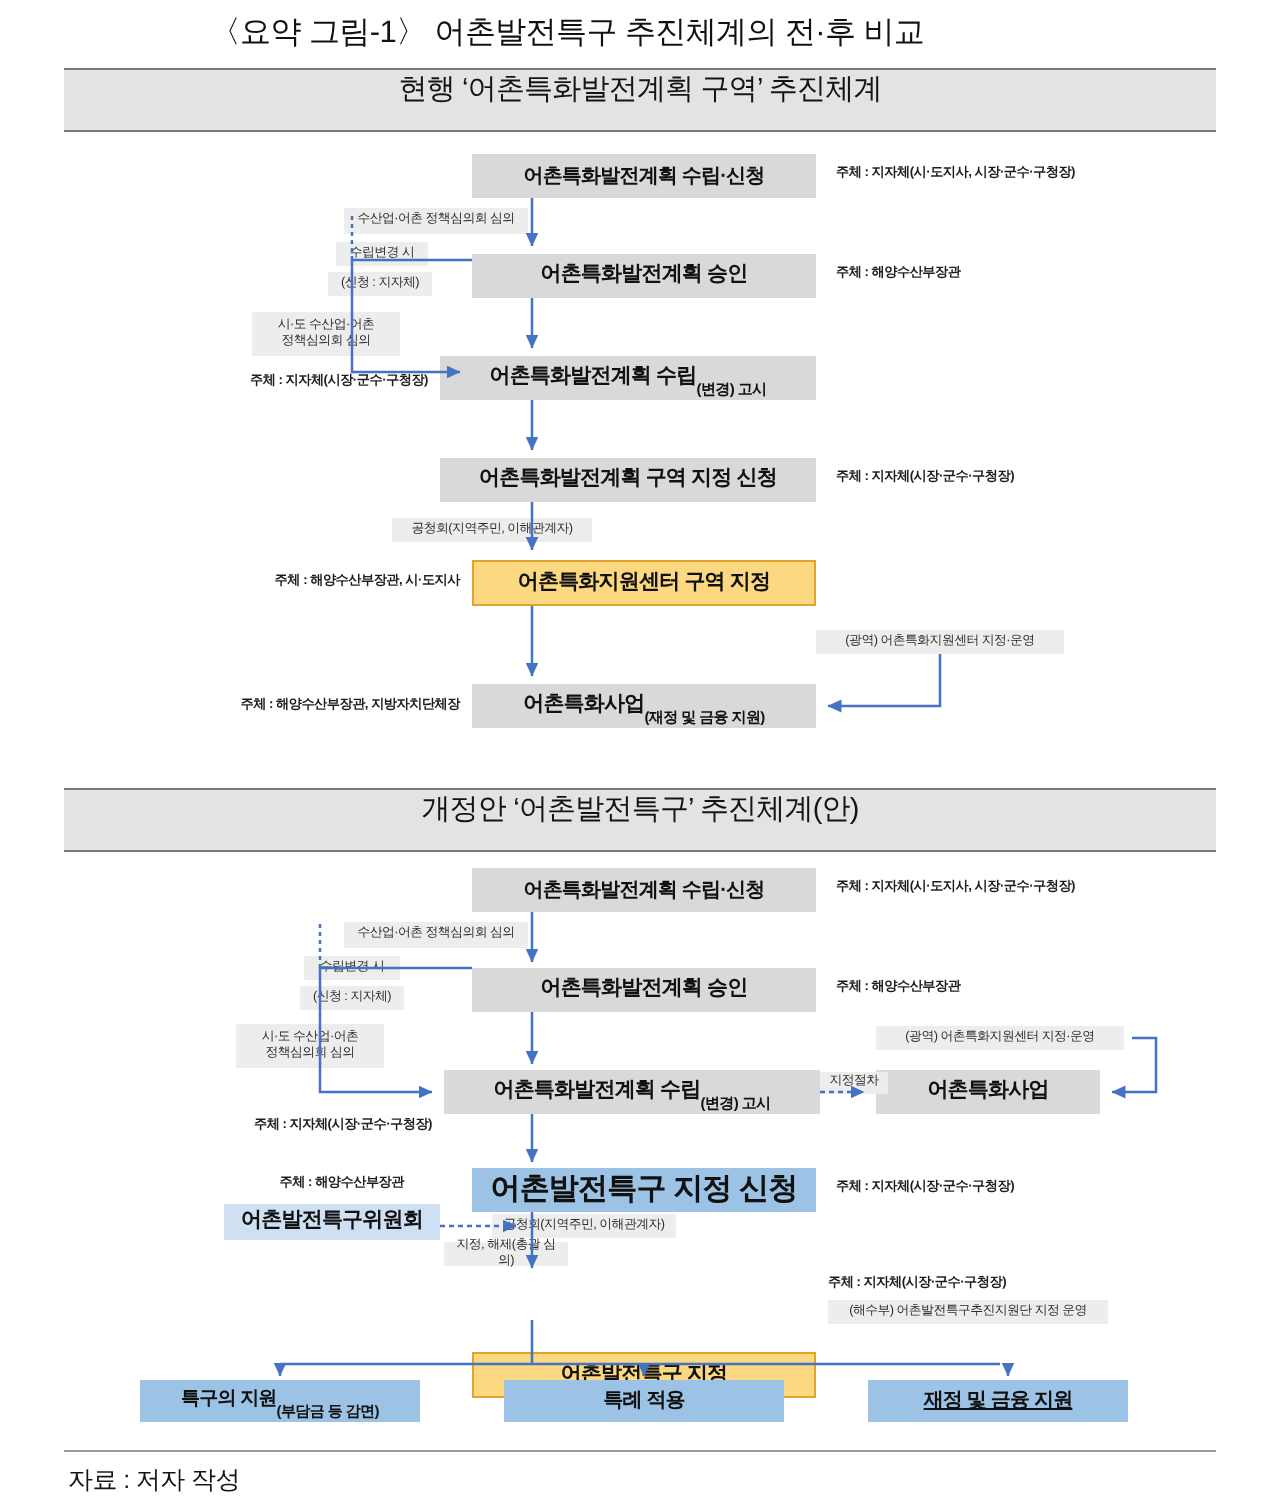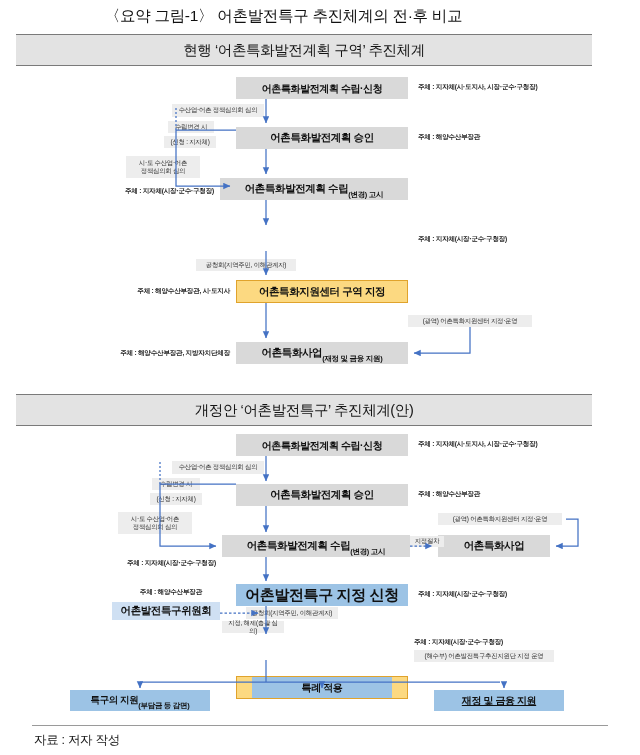--- a/index.html
+++ b/index.html
@@ -24,28 +24,27 @@
     text-align: center;
     font-size: 15.5px;
     font-weight: 400;
     letter-spacing: -0.3px;
     color: #111;
   }
 
   
   .band {
     position: absolute;
-    left: 16px;
+    left: 32px;
     width: 576px;
     height: 30px;
     background: #e3e3e3;
     border-top: 1.4px solid #7a7a7a;
     border-bottom: 1.4px solid #7a7a7a;
     display: flex;
-    align-items: center;
     justify-content: center;
     font-size: 14.5px;
     letter-spacing: -0.4px;
     color: #141414;
   }
   .band-1 { top: 34px; }
   .band-2 { top: 394px; }
 
   
   .panel { position: absolute; left: 0; width: 640px; }
@@ -145,20 +144,23 @@
 
   <div class="node n-gray" style="left:236px; top:57px; width:172px; height:22px; font-size:10.5px;">
     <span>어촌특화발전계획 승인</span>
   </div>
 
   <div class="node n-gray" style="left:220px; top:108px; width:188px; height:22px; font-size:10.5px;">
     <span>어촌특화발전계획 수립</span>
       <span class="sub">(변경) 고시</span>
   </div>
 
+  <div class="node n-gray" style="left:220px; top:159px; width:188px; height:22px; font-size:10.5px;">
+    <span>어촌특화발전계획 구역 지정 신청</span>
+  </div>
 
   <div class="node n-yellow" style="left:236px; top:210px; width:172px; height:23px; font-size:10.5px;">
     <span>어촌특화지원센터 구역 지정</span>
   </div>
 
   <div class="node n-gray" style="left:236px; top:272px; width:172px; height:22px; font-size:10.5px;">
     <span>어촌특화사업</span>
       <span class="sub">(재정 및 금융 지원)</span>
   </div>
 
@@ -221,21 +223,21 @@
 
   <div class="node n-yellow" style="left:236px; top:209px; width:172px; height:23px; font-size:10.5px;margin-top:39px;">
     <span>어촌발전특구 지정</span>
   </div>
 
   <div class="node n-blue" style="left:70px; top:262px; width:140px; height:21px; font-size:9.5px;">
     <span>특구의 지원</span>
       <span class="sub">(부담금 등 감면)</span>
   </div>
 
-  <div class="node n-blue" style="left:252px; top:249px; width:140px; height:21px; font-size:10px;">
+  <div class="node n-blue" style="left:252px; top:262px; width:140px; height:21px; font-size:10px;">
     <span>특례 적용</span>
   </div>
 
   <div class="node n-blue" style="left:434px; top:262px; width:130px; height:21px; font-size:10px;text-decoration:underline;">
     <span>재정 및 금융 지원</span>
   </div>
 
   <div class="chip" style="left:172px; top:33px; width:92px; height:13px;">수산업·어촌 정책심의회 심의</div>
 
   <div class="chip" style="left:152px; top:50px; width:48px; height:12px;">수립변경 시</div>

